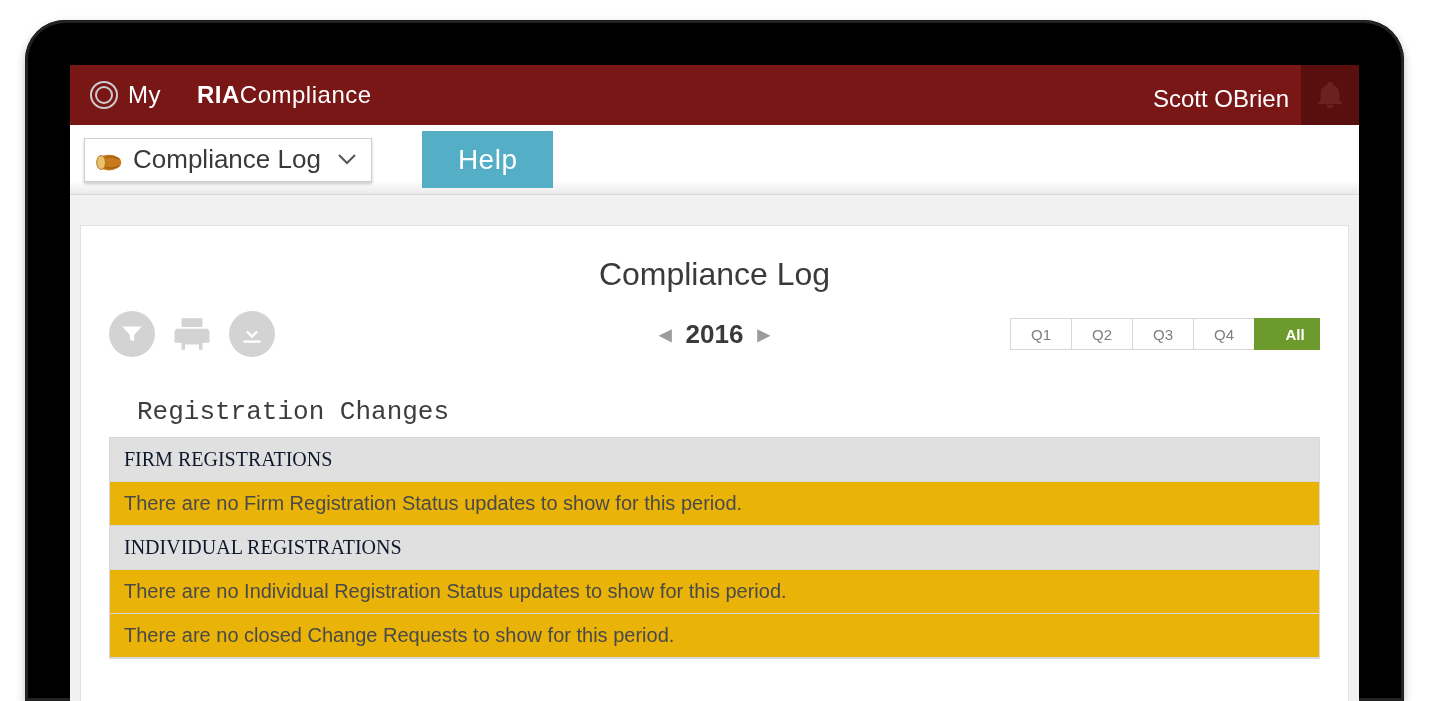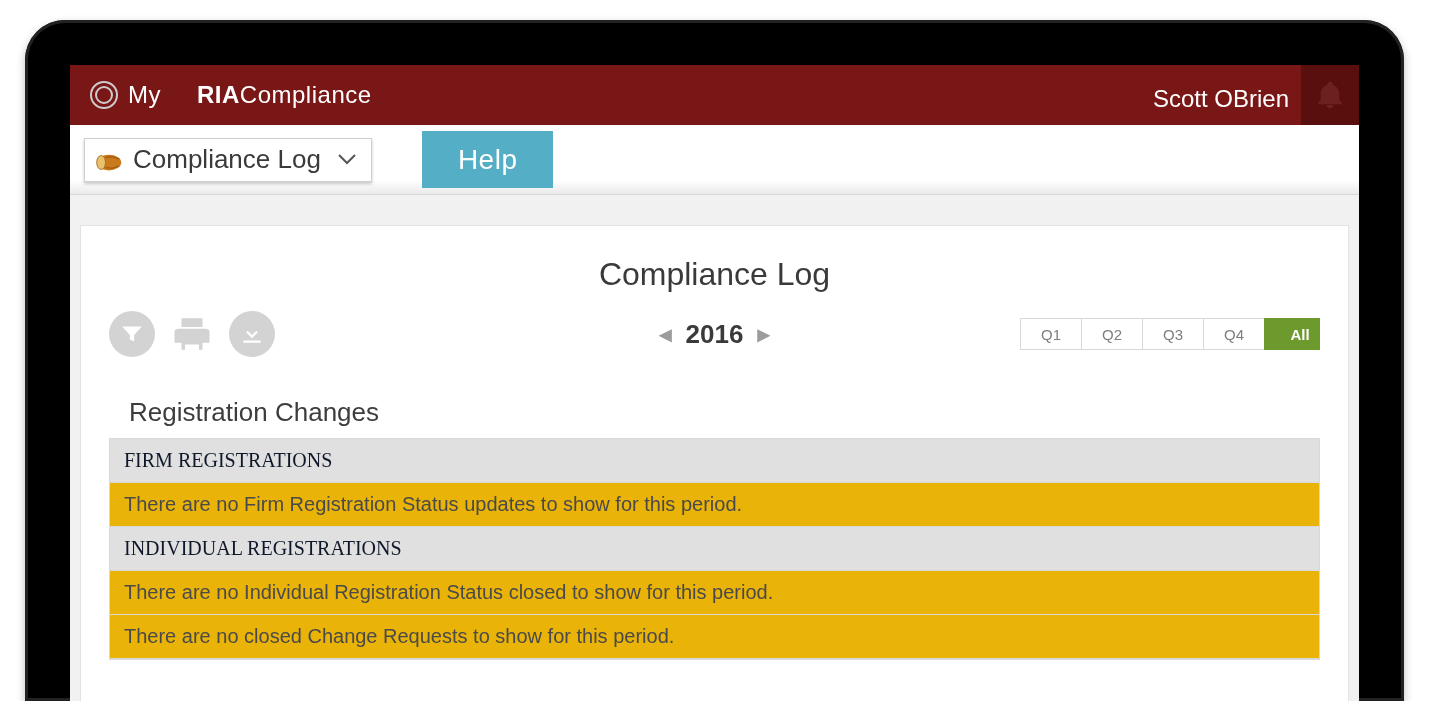--- a/index.html
+++ b/index.html
@@ -190,28 +190,29 @@
     width: 62px;
     height: 32px;
     display:flex;align-items:center;justify-content:center;
     margin-left: -1px;
   }
   .q-btn.active {
     background: #6c9a2d;
     color: #fff;
     border-color: #6c9a2d;
     font-weight: 600;
-    width: 56px;
+    width: 66px;
     padding-left: 16px;
   }
   
   .section-title {
     font-size: 26px;
     color: #3d3d3d;
-    margin: 0 0 10px 20px;
+    margin: 0 0 10px 28px;
+    font-family: Liberation Mono, monospace;
   }
   .log-table {
     border: 1px solid #d8d8d8;
     margin: 0 0 0 0;
   }
   .log-row {
     padding: 10px 14px;
     font-size: 20px;
     border-bottom: 1px solid #d8d8d8;
   }
@@ -306,21 +307,21 @@
           <div class="q-btn active">All</div>
         </div>
       </div>
 
       <div class="section-title">Registration Changes</div>
 
       <div class="log-table">
         <div class="log-row header">FIRM REGISTRATIONS</div>
         <div class="log-row body">There are no Firm Registration Status updates to show for this period.</div>
         <div class="log-row header">INDIVIDUAL REGISTRATIONS</div>
-        <div class="log-row body">There are no Individual Registration Status closed to show for this period.</div>
+        <div class="log-row body">There are no Individual Registration Status updates to show for this period.</div>
         <div class="log-row body">There are no closed Change Requests to show for this period.</div>
       </div>
 
     </div>
   </div>
 
 </div>
 </div>
 
 </body></html>

